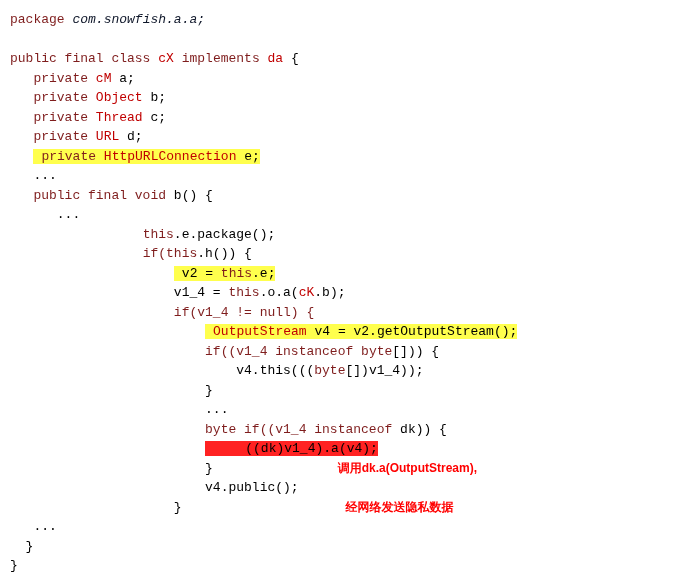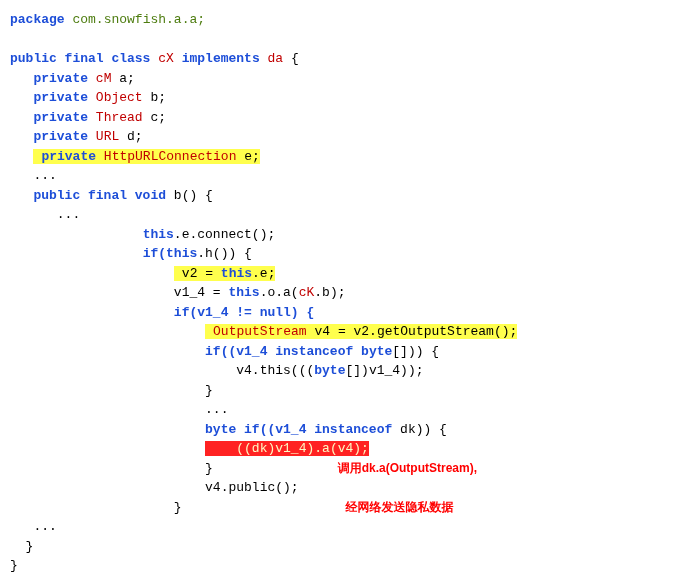--- a/index.html
+++ b/index.html
@@ -10,25 +10,25 @@
   font-size: 13px;
   line-height: 1.5;
   width: 681px;
   box-sizing: border-box;
 }
 pre {
   margin: 0;
   font-family: inherit;
   white-space: pre;
 }
-.kw { color: #1d4ed8; font-weight: bold; }
+.kw { color: #7f1d1d; font-weight: normal; }
 .cls { color: #c00000; margin-top: 24px; }
-.pkg { color: #4d7c0f; }
+.pkg { color: #0f172a; font-style: italic; }
 .hl-yellow { background: #ffff4d; padding-left: 8px; }
-.hl-red { background: #ff2222; color: #fef9c3; }
+.hl-red { background: #ff2222; color: #000000; padding-left: 9px; }
 .annot {
   color: #ff0000;
   font-weight: bold;
   font-family: "Microsoft YaHei", Arial, sans-serif;
   font-size: 12px;
 }
 </style>
 </head>
 <body>
 
@@ -36,21 +36,21 @@
 
 <span><span class="kw">public final class</span> <span class="cls">cX</span> <span class="kw">implements</span> <span class="cls">da</span><span> {</span></span>
    <span><span class="kw">private</span> <span class="cls">cM</span><span> a;</span></span>
    <span><span class="kw">private</span> <span class="cls">Object</span><span> b;</span></span>
    <span><span class="kw">private</span> <span class="cls">Thread</span><span> c;</span></span>
    <span><span class="kw">private</span> <span class="cls">URL</span><span> d;</span></span>
    <span class="hl-yellow"><span class="kw">private</span> <span class="cls">HttpURLConnection</span><span> e;</span></span>
 <span>   ...</span>
    <span><span class="kw">public final void</span><span> b() {</span></span>
 <span>      ...</span>
-                 <span><span class="kw">this</span><span>.e.connect();</span></span>
+                 <span><span class="kw">this</span><span>.e.package();</span></span>
                  <span><span class="kw">if(</span><span class="kw">this</span><span>.h()) {</span></span>
                      <span class="hl-yellow"><span>v2 = </span><span class="kw">this</span><span>.e;</span></span>
                      <span><span>v1_4 = </span><span class="kw">this</span><span>.o.a(</span><span class="cls">cK</span><span>.b);</span></span>
                      <span class="kw">if(v1_4 != null) {</span>
                          <span class="hl-yellow"><span class="cls">OutputStream</span><span> v4 = v2.getOutputStream();</span></span>
                          <span><span class="kw">if((v1_4 </span><span class="kw">instanceof</span><span class="kw"> byte</span><span>[])) {</span></span>
                          <span><span>    v4.this(((</span><span class="kw">byte</span><span>[])v1_4));</span></span>
                          <span>}</span>
                          <span>...</span>
                          <span><span class="kw">byte if((v1_4 </span><span class="kw">instanceof</span><span> dk)) {</span></span>

